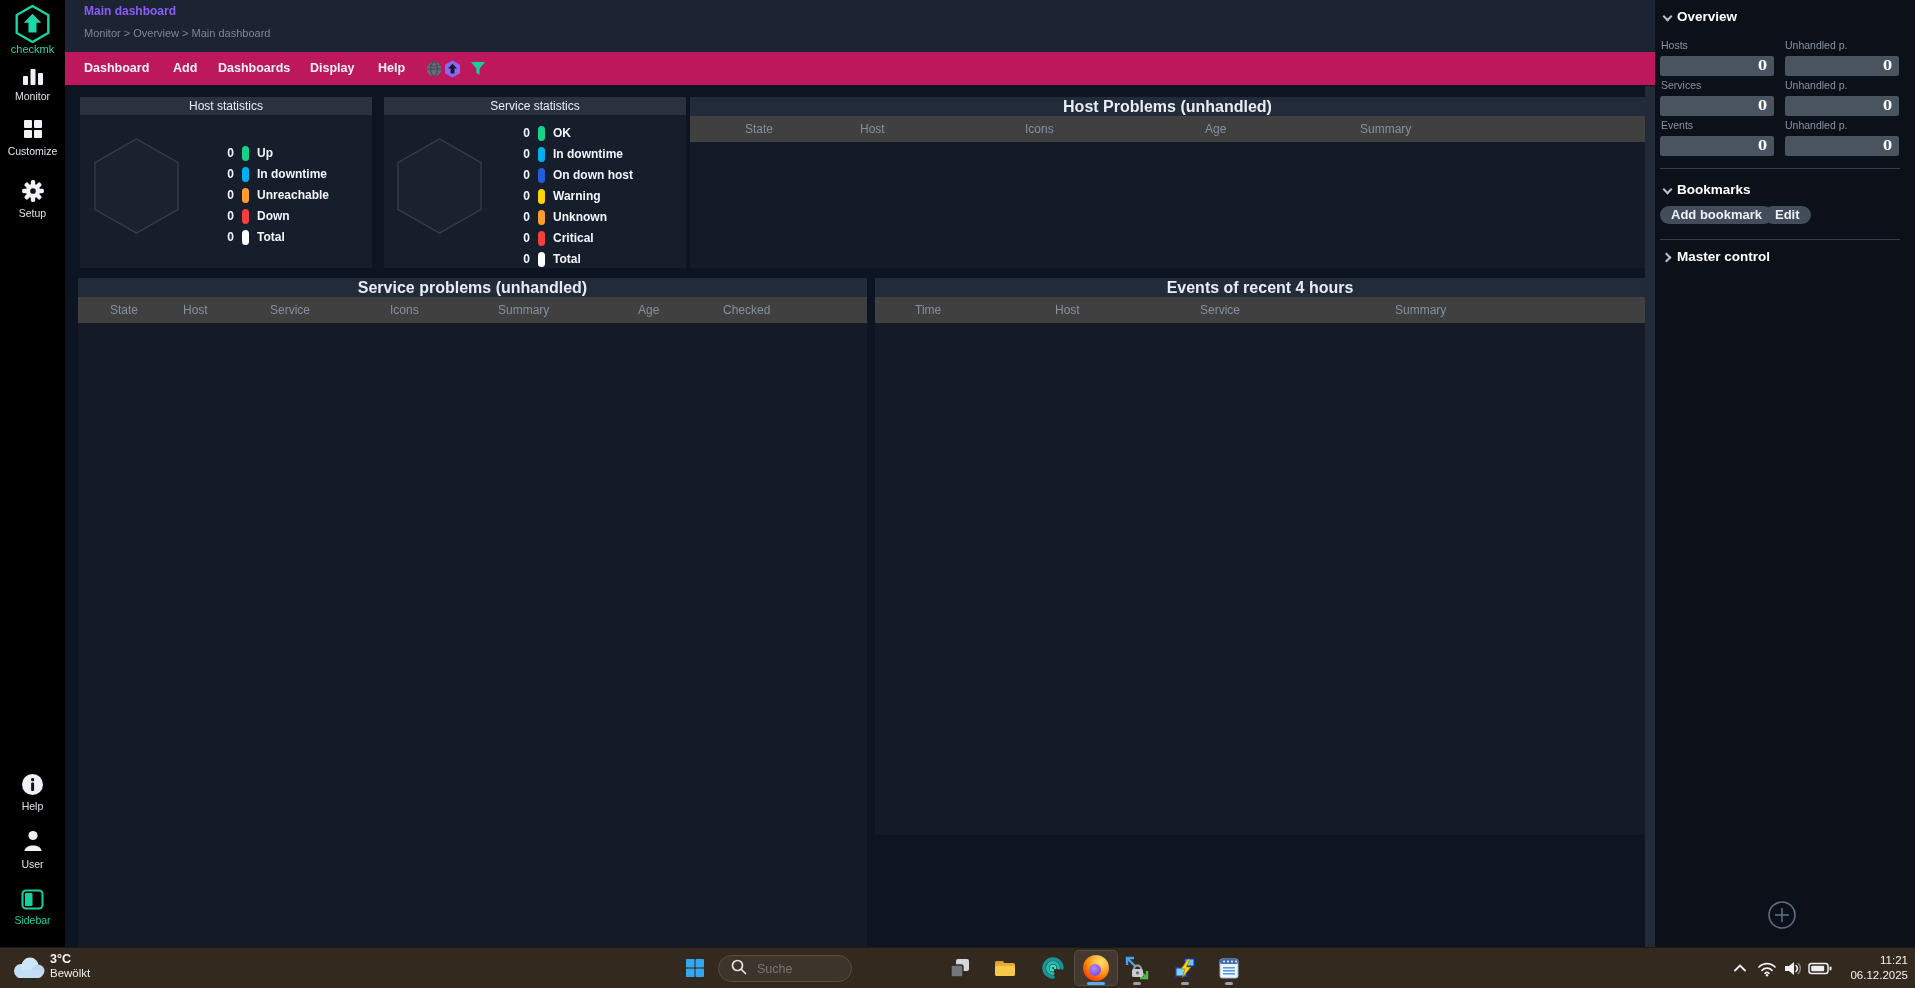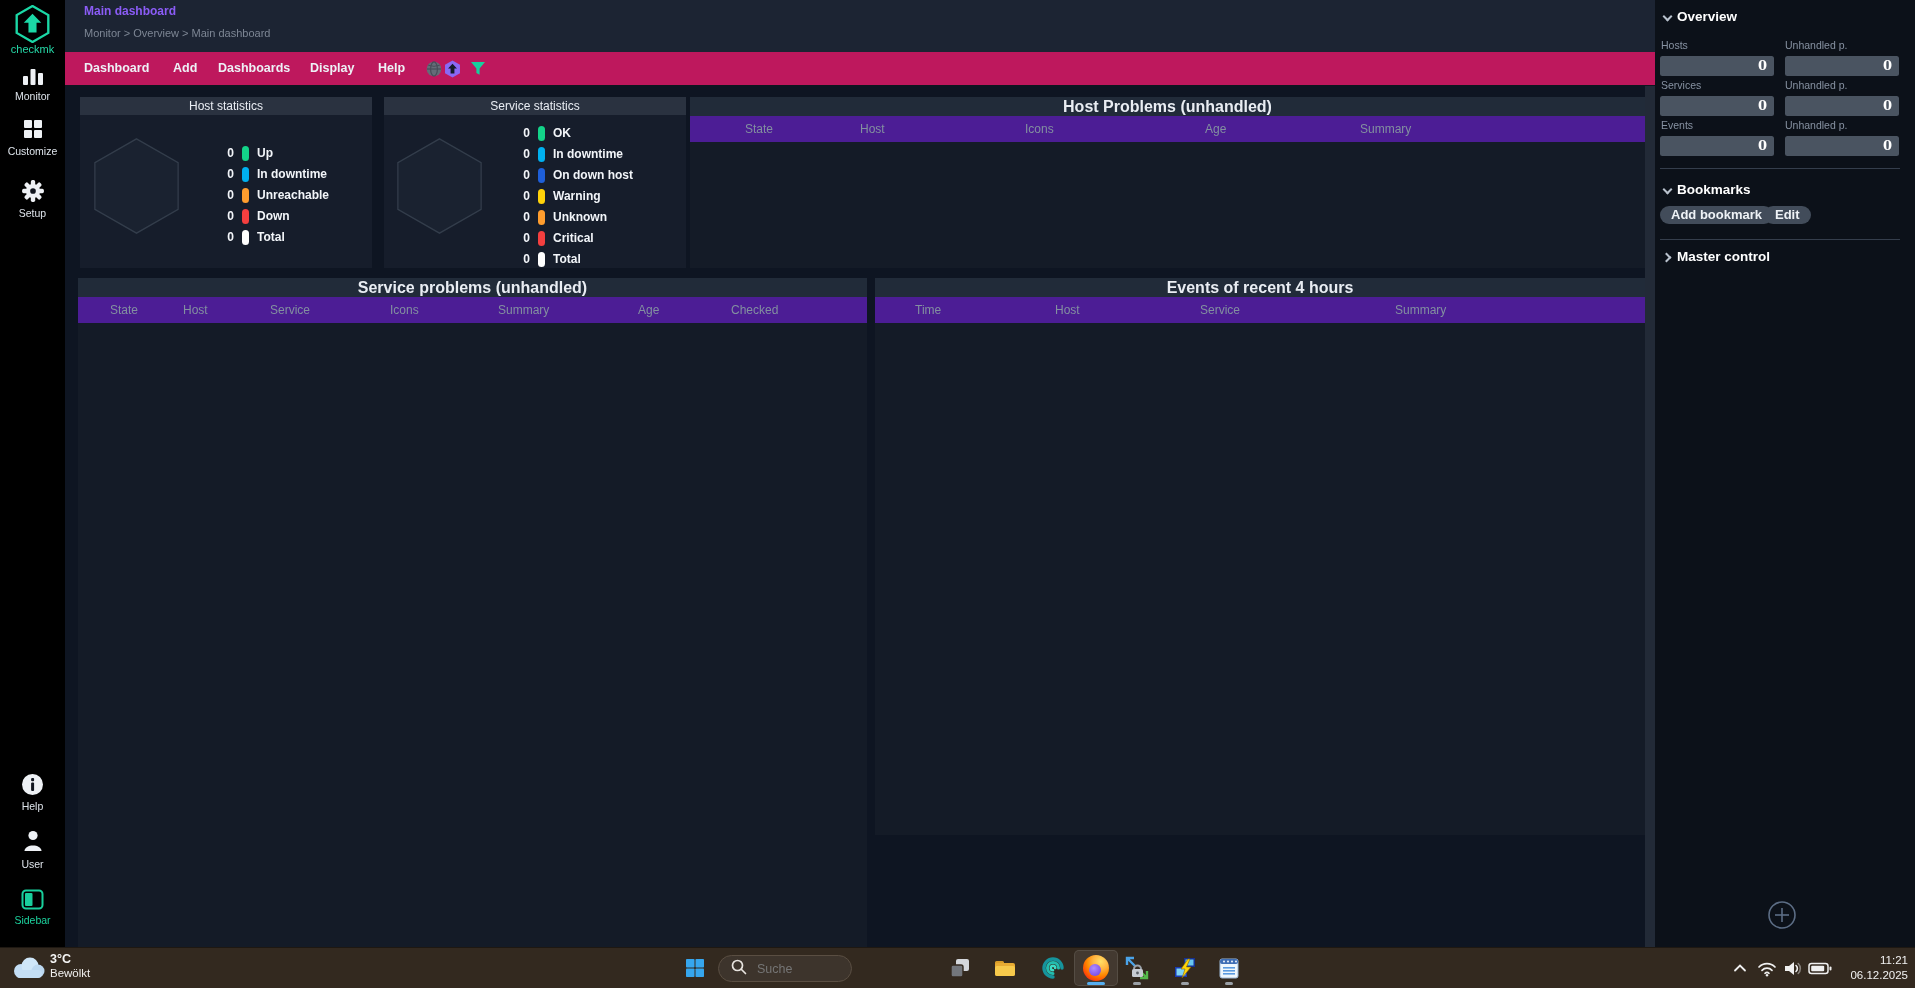--- a/index.html
+++ b/index.html
@@ -24,21 +24,21 @@
   .menubar { left:65px; top:52px; width:1590px; height:34px; background:#be185d; border-bottom:1px solid #10151f;}
   .menu-item { position:absolute; top:9px; font-size:12.5px; font-weight:bold; color:#edf1f6; cursor:default; }
 
   
   .dash-area { left:65px; top:86px; width:1590px; height:861px; background:#0e1522; }
   .dashlet { position:absolute; background:#161d2b; }
   .d-head { height:18px; line-height:18px; background:#2a3240; text-align:center;
             font-size:12px; font-weight:normal; color:#e9edf3; }
   .t-head { height:19px; line-height:19px; background:#212b39; text-align:center;
             font-size:16px; font-weight:bold; color:#e9edf3; }
-  .t-cols { position:relative; height:26px; background:#4c1d95; }
+  .t-cols { position:relative; height:26px; background:#404040; }
   .t-body { position:absolute; left:0; right:0; bottom:0; background:#141b27; }
   .colh { position:absolute; top:6px; font-size:12px; color:#8390a0; }
 
   .legend-row { position:absolute; height:16px; display:flex; align-items:center; }
   .legend-count { display:inline-block; width:22px; text-align:right; font-size:12px; font-weight:bold; color:#f2f5f9; }
   .legend-pill { display:inline-block; width:7px; height:15px; border-radius:3.5px; margin:0 8px 0 8px; }
   .legend-label { font-size:12px; font-weight:bold; color:#f2f5f9; white-space:nowrap; }
 
   .scroll-strip { position:absolute; left:1580px; top:0; width:12px; height:861px; background:#222a37; }
 
@@ -287,21 +287,21 @@
 
   <div class="dashlet" style="left:13px;top:192px;width:789px;height:669px;">
     <div class="t-head">Service problems (unhandled)</div>
     <div class="t-cols">
       <span class="colh" style="left:32px;">State</span>
       <span class="colh" style="left:105px;">Host</span>
       <span class="colh" style="left:192px;">Service</span>
       <span class="colh" style="left:312px;">Icons</span>
       <span class="colh" style="left:420px;">Summary</span>
       <span class="colh" style="left:560px;">Age</span>
-      <span class="colh" style="left:645px;margin-left:8px;">Checked</span>
+      <span class="colh" style="left:645px;">Checked</span>
     </div>
     <div class="t-body" style="top:45px;"></div>
   </div>
 
   <div class="dashlet" style="left:810px;top:192px;width:770px;height:557px;">
     <div class="t-head">Events of recent 4 hours</div>
     <div class="t-cols">
       <span class="colh" style="left:40px;">Time</span>
       <span class="colh" style="left:180px;">Host</span>
       <span class="colh" style="left:325px;">Service</span>

